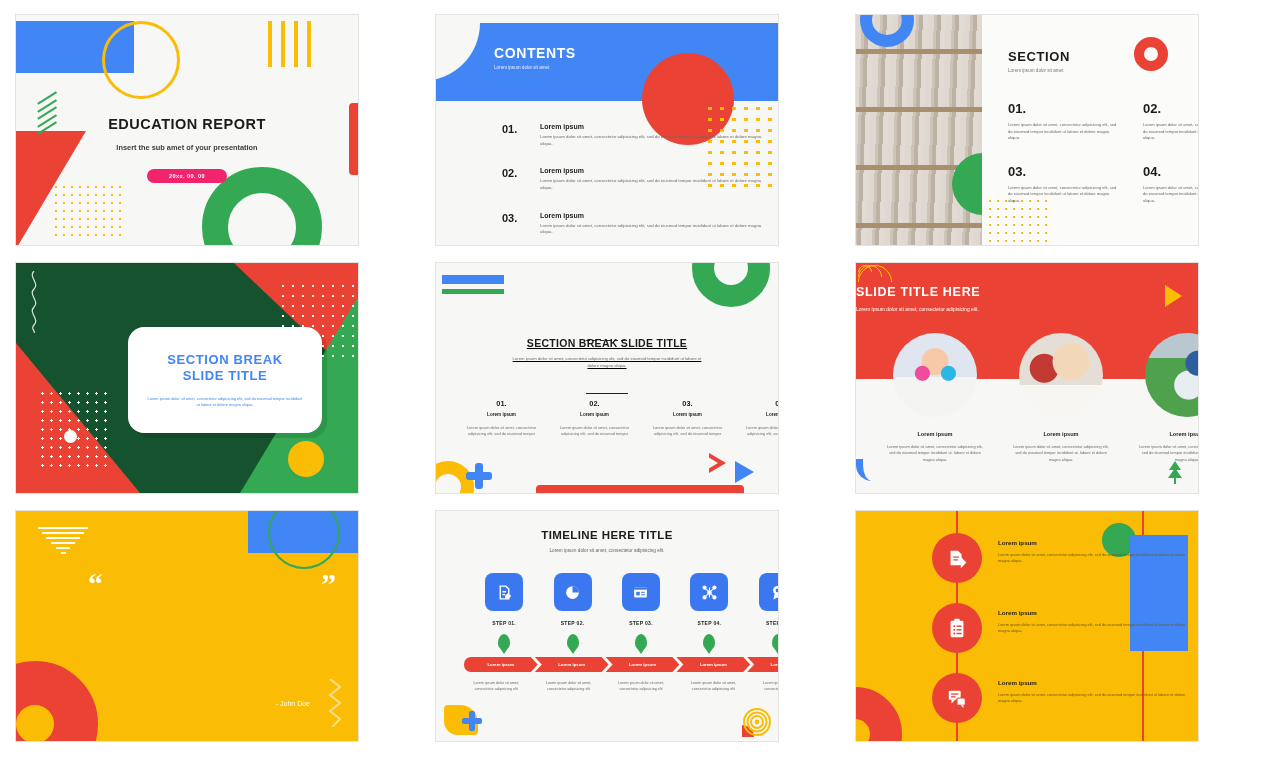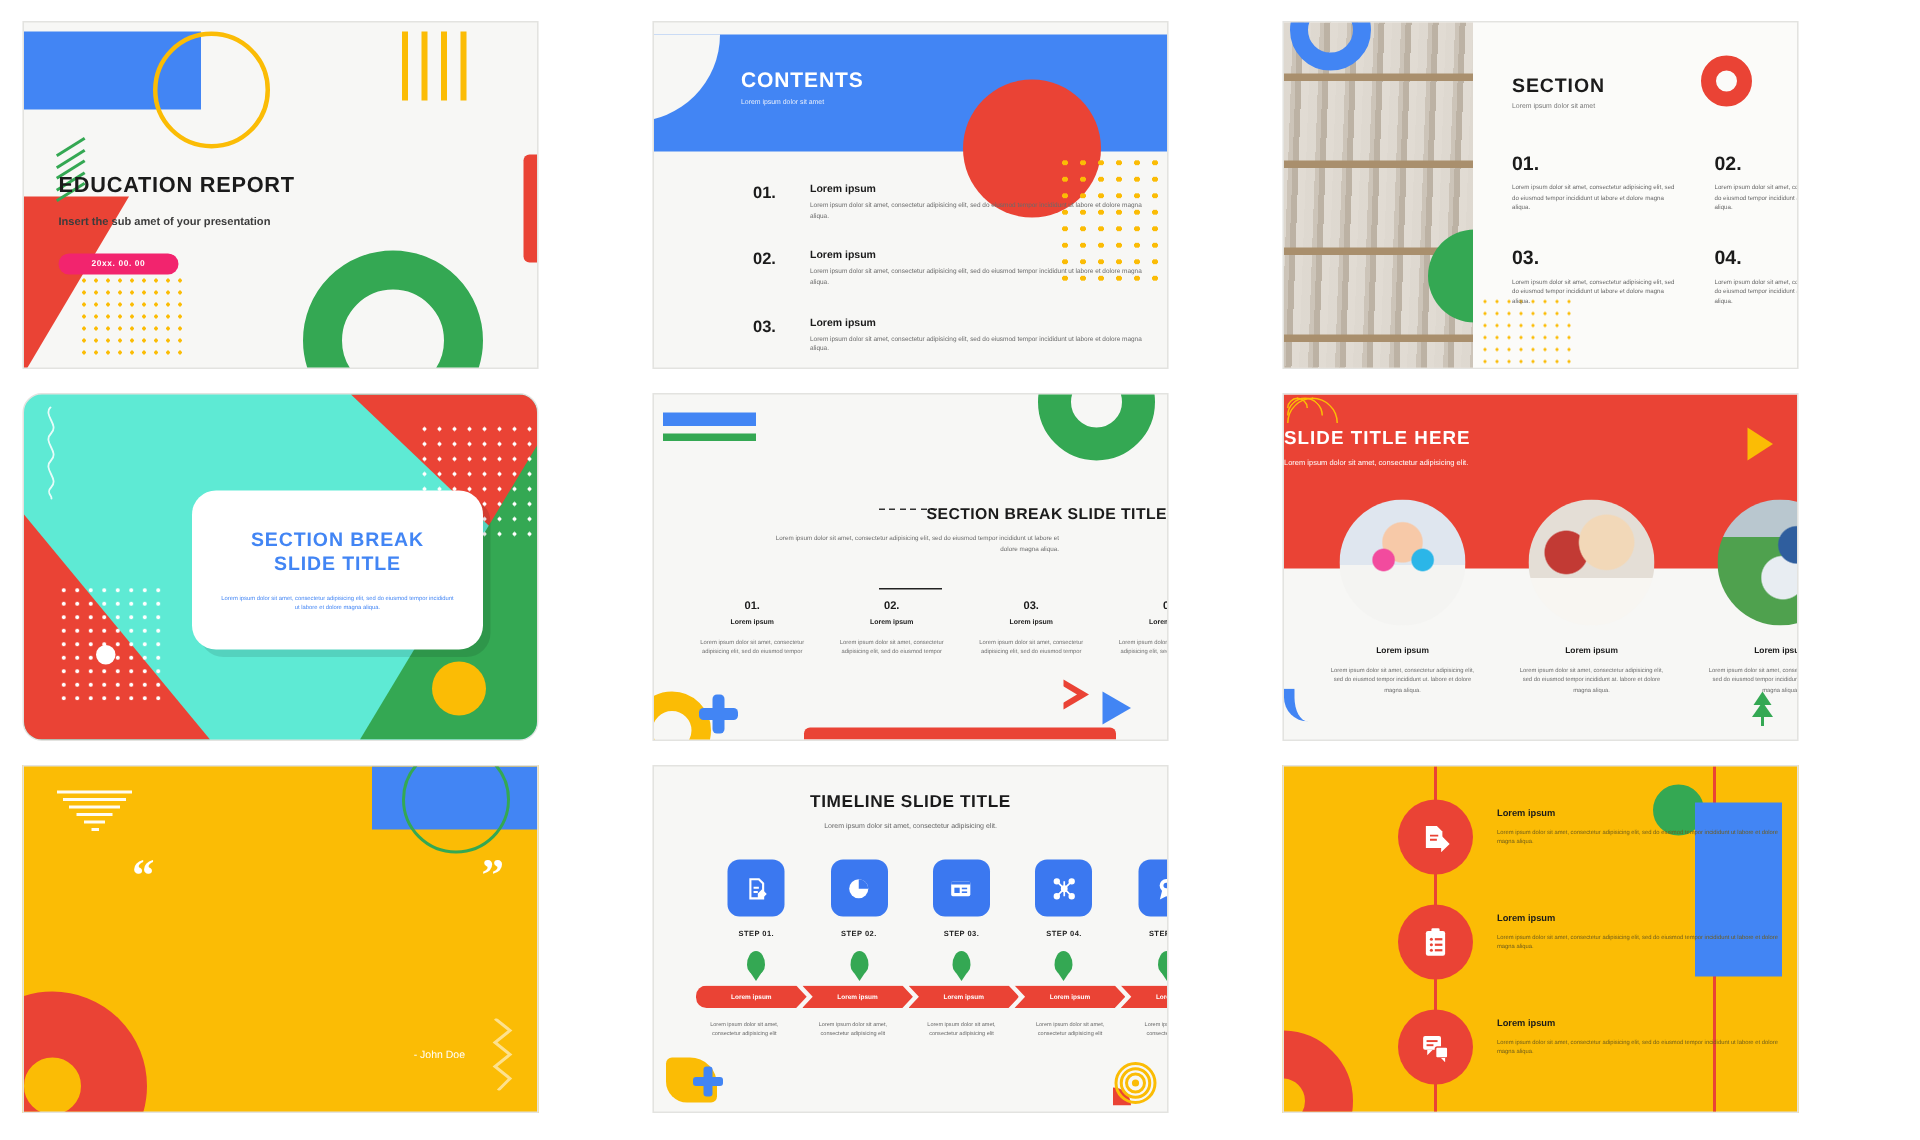--- a/index.html
+++ b/index.html
@@ -42,21 +42,21 @@
             border-left:70px solid #EA4335; border-bottom:118px solid transparent; }
   .s1-redbar { right:0; top:88px; width:9px; height:72px; background:#EA4335; border-radius:4px 0 0 4px; }
   .s1-greenring { right:36px; bottom:-42px; width:120px; height:120px;
                   border:26px solid #34A853; border-radius:50%; }
   .s1-dots { left:36px; bottom:6px; width:70px; height:56px;
              background-image: radial-gradient(#FBBC05 1.1px, transparent 1.2px);
              background-size: 8px 8px; }
   .s1-hatch { left:20px; top:82px; width:26px; height:48px; }
   .s1-hatch i { display:block; width:22px; height:1.5px; background:#34A853;
                 transform: rotate(-32deg); margin-bottom:6px; }
-  .s1-center { left:0; right:0; top:100px; text-align:left;margin-left:23px; }
+  .s1-center { left:0; right:0; top:100px; text-align:center; }
   .s1-title { font-size:14.5px; line-height:1.28; }
   .s1-subtitle { font-size:7.4px; font-weight:bold; margin-top:9px; }
   .s1-badge { display:inline-block; margin-top:17px; padding:4px 22px;
               background:#F2246E; color:#fff; font-size:5.6px; font-weight:bold;
               border-radius:20px; letter-spacing:.4px; }
 
   
   .s2-band { left:0; top:8px; width:410px; height:78px; background:#4285F4; }
   .s2-qtr { left:-14px; top:8px; width:58px; height:58px;
             background:#f7f7f5; border-bottom-right-radius:58px; }
@@ -92,21 +92,21 @@
              background-size: 8px 8px; }
   .s3-head { left:152px; top:34px; }
   .s3-head h1 { font-size:13px; letter-spacing:.6px; }
   .s3-head p { font-size:4.6px; color:#777; margin-top:4px; }
   .s3-grid { left:152px; top:86px; width:248px;
              display:grid; grid-template-columns:1fr 1fr; gap:22px 22px; }
   .s3-cell .num { font-size:13px; margin-bottom:6px; display:block; }
   .s3-cell p { font-size:4.1px; line-height:1.6; color:#6a6a6a; }
 
   
-  .s4 { background:#5eead4;border-radius:13px; }
+  .s4 { background:#14532d; }
   .s4-redtri { left:0; bottom:0; width:0; height:0;
                border-left:124px solid #EA4335; border-top:150px solid transparent; }
   .s4-redtri2 { right:0; top:0; width:0; height:0;
                 border-right:124px solid #EA4335; border-bottom:118px solid transparent; }
   .s4-greentri { right:0; bottom:0; width:0; height:0;
                  border-right:118px solid #34A853; border-top:196px solid transparent; }
   .s4-ydot { right:34px; bottom:16px; width:36px; height:36px; background:#FBBC05; border-radius:50%; }
   .s4-wdot { left:48px; bottom:50px; width:13px; height:13px; background:#fff; border-radius:50%; }
   .s4-dotsA { left:22px; bottom:26px; width:72px; height:78px;
               background-image: radial-gradient(#fff 1.3px, transparent 1.4px);
@@ -124,21 +124,21 @@
   .s4-card p { font-size:3.9px; color:#4285F4; line-height:1.6; margin-top:11px; }
 
   
   .s5-b1 { left:6px; top:12px; width:62px; height:9px; background:#4285F4; }
   .s5-b2 { left:6px; top:26px; width:62px; height:5px; background:#34A853; }
   .s5-gring { right:8px; top:-34px; width:78px; height:78px;
               border:22px solid #34A853; border-radius:50%; }
   .s5-dash { left:0; right:0; top:64px; text-align:center; }
   .s5-dash i { display:inline-block; width:42px; height:1.4px;
                background: repeating-linear-gradient(90deg,#333 0 4px,transparent 4px 7px); }
-  .s5-head { left:0; right:0; top:74px; text-align:right; }
+  .s5-head { left:0; right:0; top:74px; text-align:center;text-decoration:underline; }
   .s5-head h1 { font-size:10.5px; letter-spacing:.3px; }
   .s5-head p { font-size:4.2px; color:#6a6a6a; line-height:1.6; margin-top:7px;
                width:198px; margin-left:auto; margin-right:auto; }
   .s5-rule { left:0; right:0; top:117px; text-align:center; }
   .s5-rule i { display:inline-block; width:42px; height:1.4px; background:#222; }
   .s5-cols { left:24px; top:136px; width:362px;
              display:grid; grid-template-columns:repeat(4,1fr); gap:0 10px; text-align:center; }
   .s5-col .num { font-size:7.4px; display:block; }
   .s5-col h4 { font-size:4.6px; font-weight:bold; color:#1b1b1b; margin-top:4px; }
   .s5-col p { font-size:3.9px; color:#6f6f6f; line-height:1.6; margin-top:8px; }
@@ -485,21 +485,21 @@
           <path d="M4 0 L14 8 L4 16 L14 24 L4 32 L14 40 L6 48" fill="none" stroke="#ffffff" stroke-width="2" opacity=".55"></path>
         </svg>
     </div>
     <div class="abs s7-qo">“</div>
     <div class="abs s7-qc">”</div>
     <div class="abs s7-author">- John Doe</div>
   </div>
 
   <div class="slide">
     <div class="abs s8-head">
-      <h1 class="ttl">TIMELINE SLIDE TITLE</h1>
+      <h1 class="ttl">TIMELINE HERE TITLE</h1>
       <p>Lorem ipsum dolor sit amet, consectetur adipisicing elit.</p>
     </div>
     <div class="abs s8-steps">
       <div>
         <div class="s8-ic">
           <svg width="17" height="17" viewBox="0 0 24 24" fill="none" stroke="#fff" stroke-width="2">
               <path d="M6 3h8l4 4v14H6z"></path>
               <path d="M9 11h5M9 15h4"></path>
               <path d="M17 14l3 3-3 3-3-0 0-3z" fill="#fff"></path>
             </svg>

